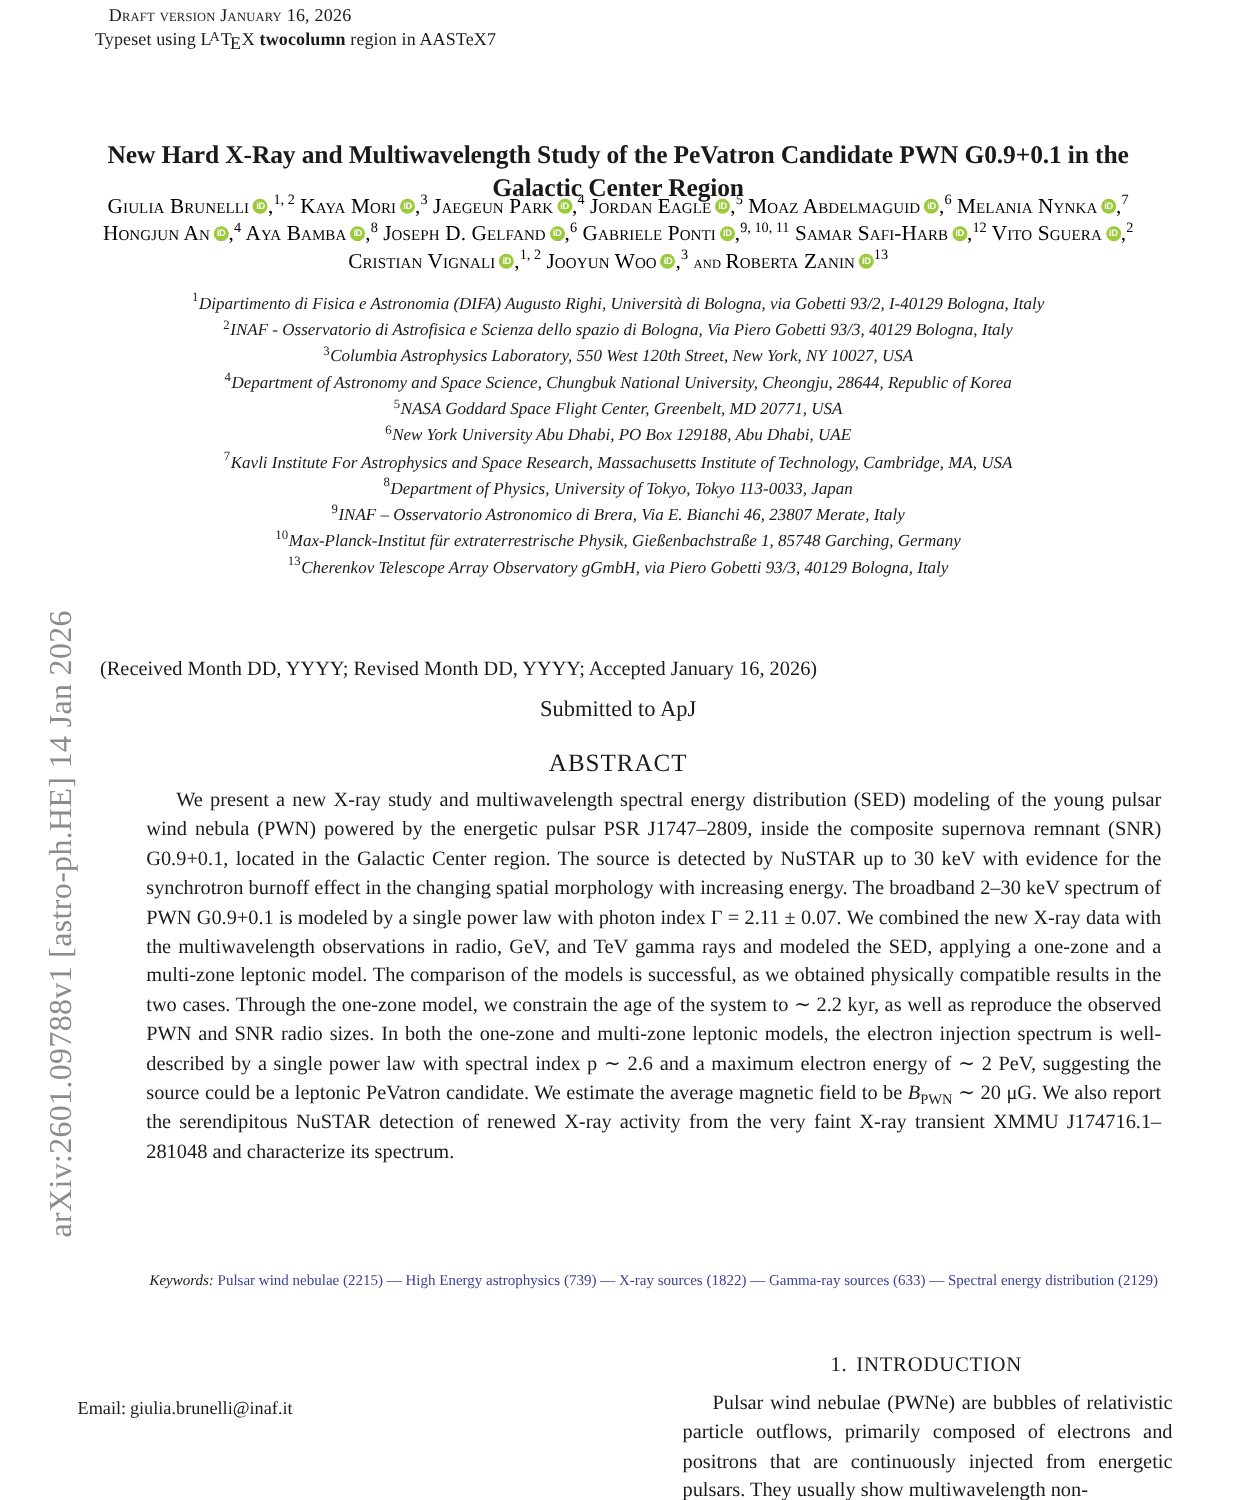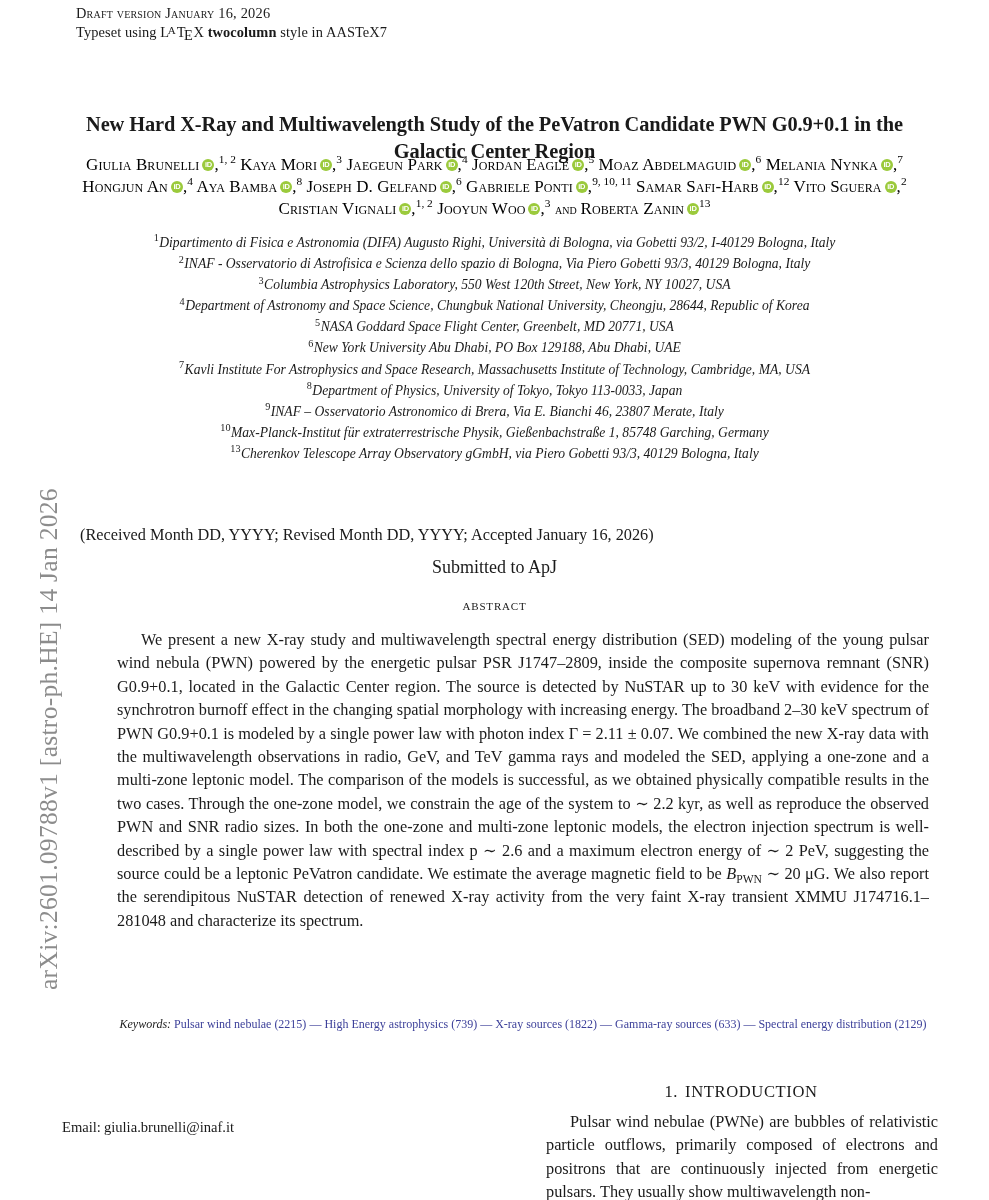--- a/index.html
+++ b/index.html
@@ -50,20 +50,21 @@
     position: absolute;
     left: 76px;
     top: 4px;
     width: 620px;
     font-size: 14.4px;
     line-height: 19px;
   }
   .masthead .line1 {
     font-variant: small-caps;
     letter-spacing: 0.2px;
+    margin-left: 11px;
   }
   .masthead .line2 {
     letter-spacing: 0.1px;
   }
   .latex {
     font-size: 14.4px;
   }
   .latex .a {
     font-size: 11px;
     position: relative;
@@ -183,21 +184,21 @@
     font-size: 18px;
   }
 
   
   .abs-head {
     position: absolute;
     left: 80px;
     top: 600px;
     width: 829px;
     text-align: center;
-    font-size: 11px;
+    font-size: 20px;
     letter-spacing: 0.8px;
   }
   .abstract {
     position: absolute;
     left: 117px;
     top: 628px;
     width: 812px;
     font-size: 16.3px;
     line-height: 23.4px;
     text-align: justify;
@@ -268,21 +269,21 @@
 
 <div id="arxiv-stamp">
   <div class="stamp-text">arXiv:2601.09788v1  [astro-ph.HE]  14 Jan 2026</div>
 </div>
 
 <div id="page">
 
   <div class="masthead">
     <div class="line1">Draft version January 16, 2026</div>
     <div class="line2">
-      <span>Typeset using L</span><span class="latex"><span class="a">A</span><span>T</span><span class="e">E</span><span>X</span></span> <span class="bold">twocolumn</span><span> style in </span><span>AASTeX7</span>
+      <span>Typeset using L</span><span class="latex"><span class="a">A</span><span>T</span><span class="e">E</span><span>X</span></span> <span class="bold">twocolumn</span><span> region in </span><span>AASTeX7</span>
     </div>
   </div>
 
   <h1 class="title">New Hard X-Ray and Multiwavelength Study of the PeVatron Candidate PWN G0.9+0.1 in the Galactic Center Region</h1>
 
   <div class="authors" id="authors-block"><span class="nm"><span>Giulia Brunelli</span><span class="orcid"></span><span>,</span><span class="sup">1, 2</span></span> <span class="nm"><span>Kaya Mori</span><span class="orcid"></span><span>,</span><span class="sup">3</span></span> <span class="nm"><span>Jaegeun Park</span><span class="orcid"></span><span>,</span><span class="sup">4</span></span> <span class="nm"><span>Jordan Eagle</span><span class="orcid"></span><span>,</span><span class="sup">5</span></span> <span class="nm"><span>Moaz Abdelmaguid</span><span class="orcid"></span><span>,</span><span class="sup">6</span></span> <span class="nm"><span>Melania Nynka</span><span class="orcid"></span><span>,</span><span class="sup">7</span></span> <span class="nm"><span>Hongjun An</span><span class="orcid"></span><span>,</span><span class="sup">4</span></span> <span class="nm"><span>Aya Bamba</span><span class="orcid"></span><span>,</span><span class="sup">8</span></span> <span class="nm"><span>Joseph D. Gelfand</span><span class="orcid"></span><span>,</span><span class="sup">6</span></span> <span class="nm"><span>Gabriele Ponti</span><span class="orcid"></span><span>,</span><span class="sup">9, 10, 11</span></span> <span class="nm"><span>Samar Safi-Harb</span><span class="orcid"></span><span>,</span><span class="sup">12</span></span> <span class="nm"><span>Vito Sguera</span><span class="orcid"></span><span>,</span><span class="sup">2</span></span> <span class="nm"><span>Cristian Vignali</span><span class="orcid"></span><span>,</span><span class="sup">1, 2</span></span> <span class="nm"><span>Jooyun Woo</span><span class="orcid"></span><span>,</span><span class="sup">3</span></span> <span class="andw">and </span><span class="nm"><span>Roberta Zanin</span><span class="orcid"></span><span class="sup">13</span></span></div>
 
   <div class="affils" id="affils-block">
       <div><span class="asup">1</span><span class="aff">Dipartimento di Fisica e Astronomia (DIFA) Augusto Righi, Università di Bologna, via Gobetti 93/2, I-40129 Bologna, Italy</span></div>
       <div><span class="asup">2</span><span class="aff">INAF - Osservatorio di Astrofisica e Scienza dello spazio di Bologna, Via Piero Gobetti 93/3, 40129 Bologna, Italy</span></div>

